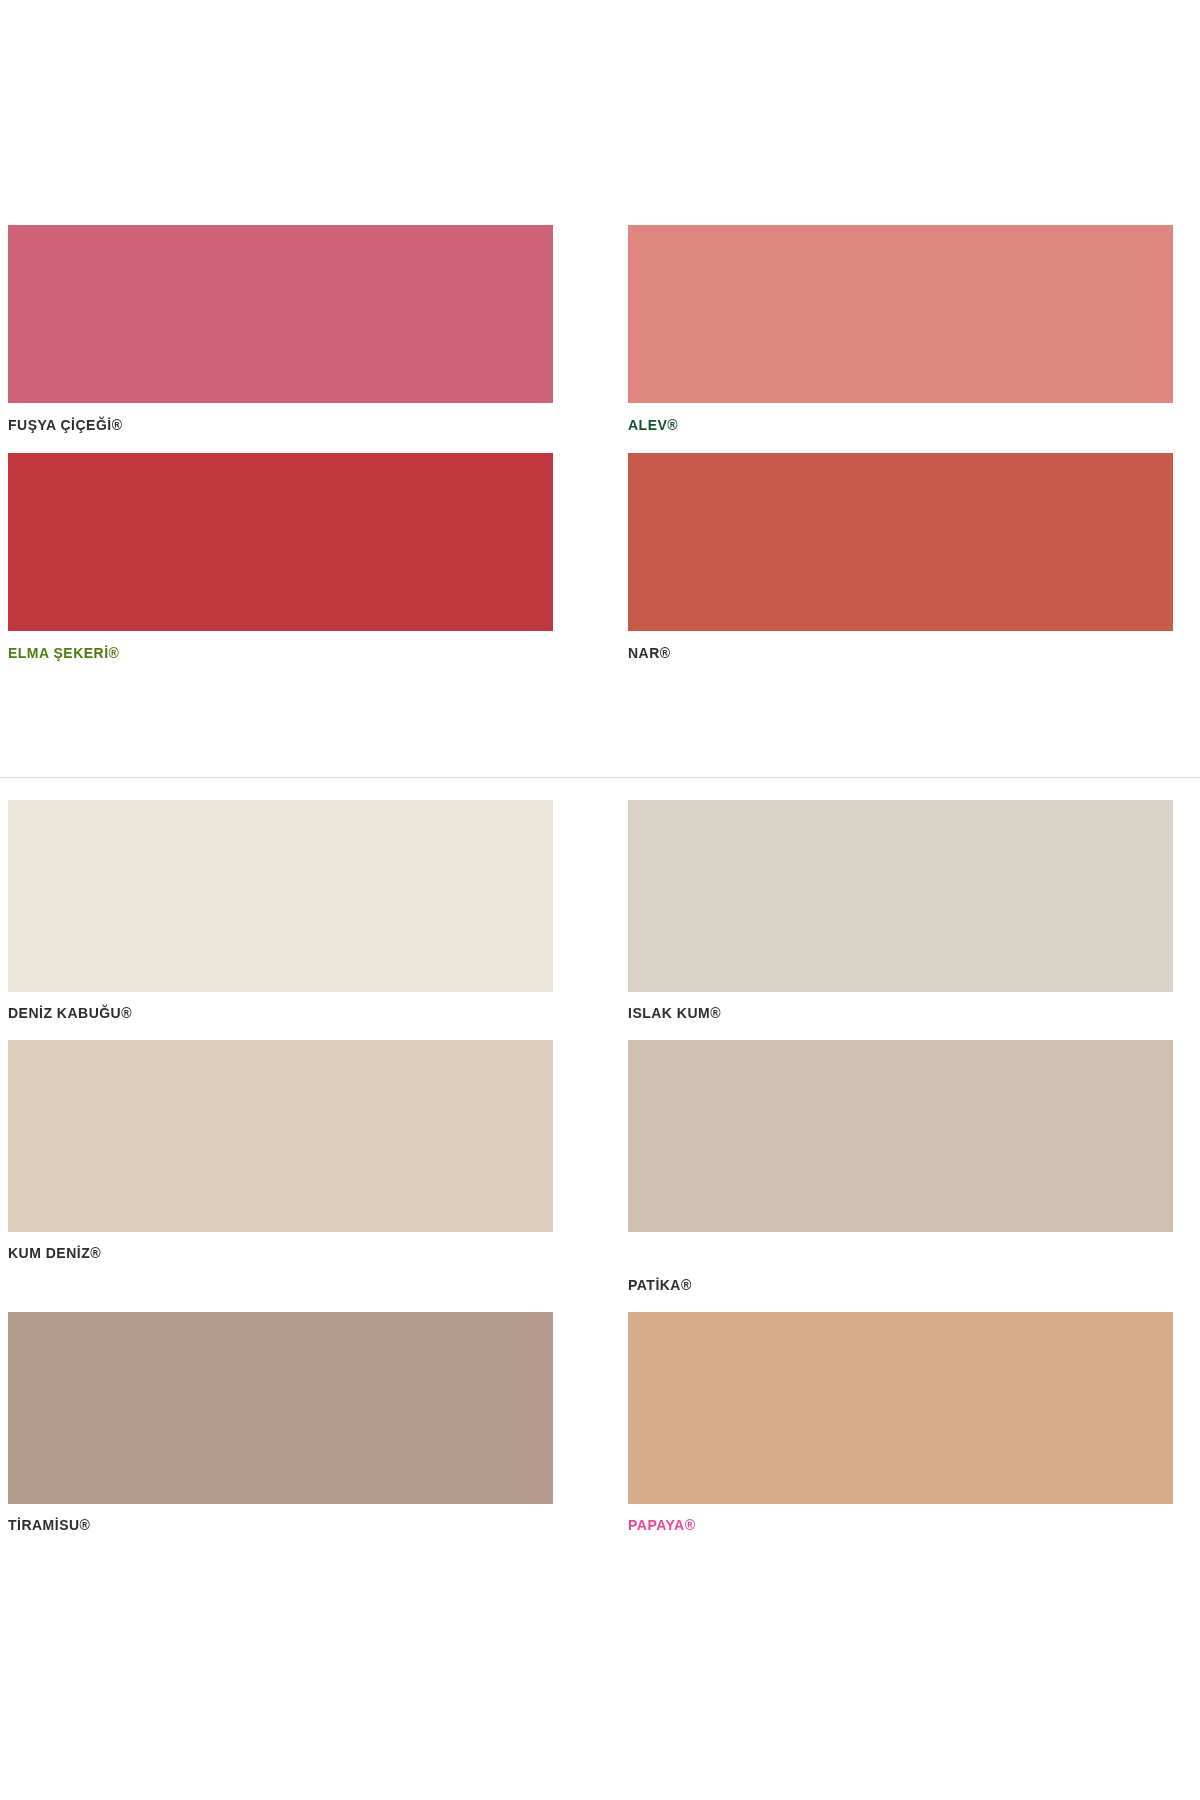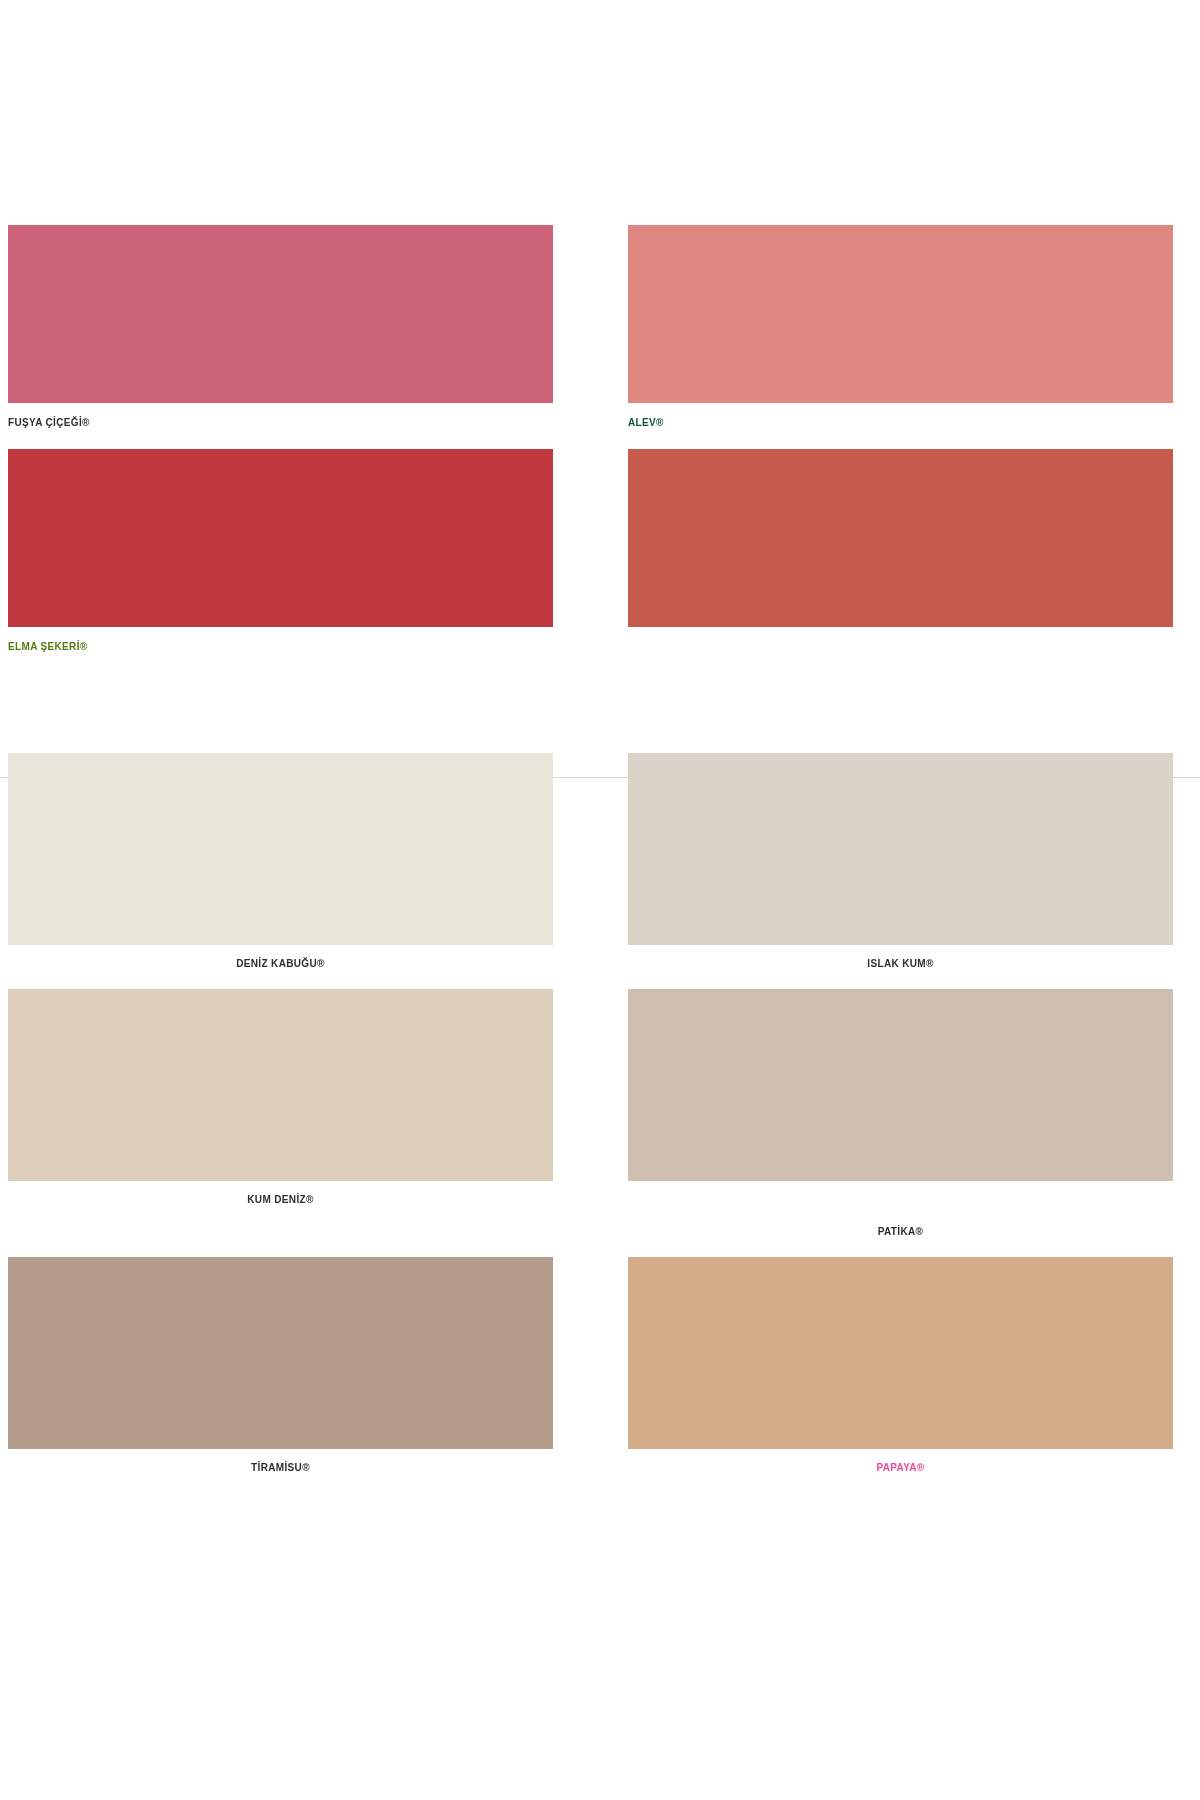--- a/index.html
+++ b/index.html
@@ -24,42 +24,42 @@
 
   
   .section {
     position: absolute;
     left: 0;
     width: 1200px;
     box-sizing: border-box;
   }
 
   #section-warm  { top: 225px; }
-  #section-neutral { top: 753px; text-align: center; }
+  #section-neutral { top: 800px; }
 
   .swatch-grid {
     display: grid;
     grid-template-columns: 545px 545px;
     column-gap: 75px;
     padding-left: 8px;
     box-sizing: border-box;
   }
 
   
   .swatch {
     position: relative;
     margin-bottom: 8px;
   }
   .swatch-chip {
     width: 545px;
     height: 200px;
     display: block;
   }
   .swatch-label {
-    font-size: 10px;
+    font-size: 14px;
     font-weight: 700;
     letter-spacing: 0.035em;
     color: #2e2e2e;
     padding-top: 14px;
     padding-bottom: 14px;
     line-height: 1;
     white-space: nowrap;
     font-family: "Liberation Sans", sans-serif;
   }
 
@@ -98,20 +98,21 @@
         <div class="swatch-label" style="color: #14532d;">ALEV®</div>
       </div>
 
       <div class="swatch">
         <div class="swatch-chip" style="background-color: rgb(192, 56, 64);"></div>
         <div class="swatch-label" style="color: #4d7c0f;">ELMA ŞEKERİ®</div>
       </div>
 
       <div class="swatch">
         <div class="swatch-chip" style="background-color: rgb(199, 91, 75);"></div>
+        <div class="swatch-label" style="color: rgb(46, 46, 46);">NAR®</div>
       </div>
 
     </div>
   </div>
 
   <div class="divider" style="background: rgb(216, 216, 216);"></div>
 
   <div class="section" id="section-neutral">
     <div class="swatch-grid">
 

